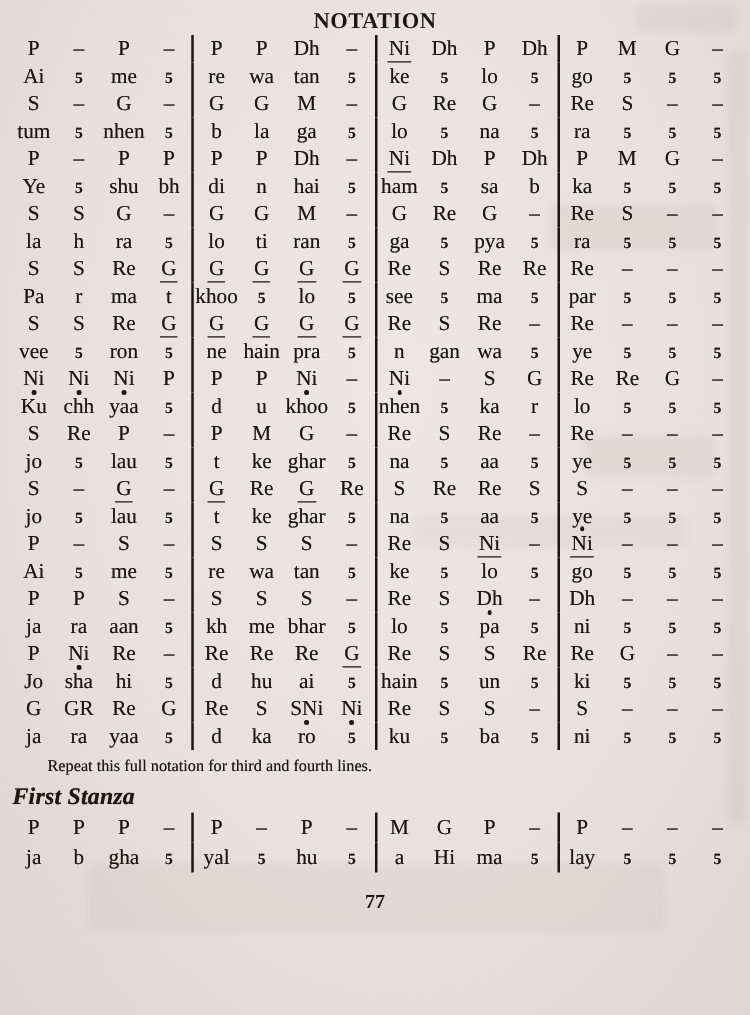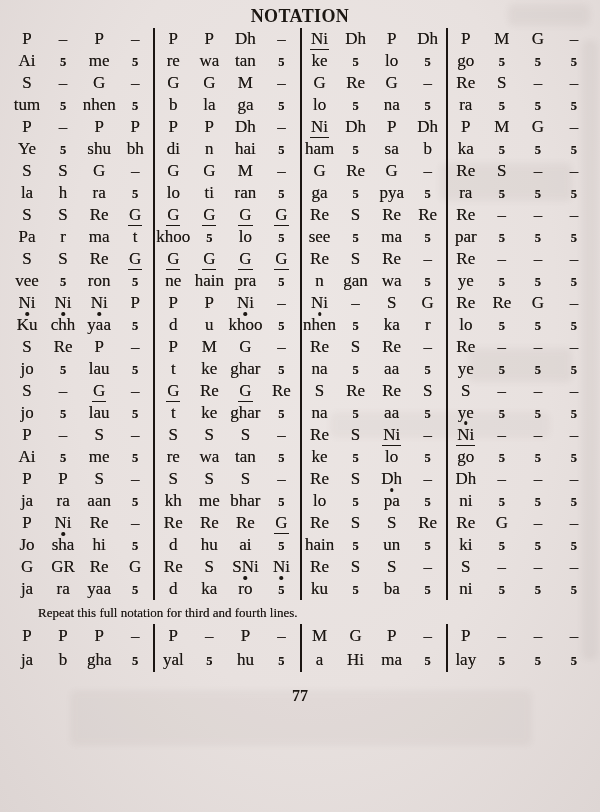--- a/index.html
+++ b/index.html
@@ -741,20 +741,21 @@
             </span>
             <span class="group">
               <span class="cell"><span class="tk">ni</span></span>
               <span class="cell"><span class="tk sus">5</span></span>
               <span class="cell"><span class="tk sus">5</span></span>
               <span class="cell"><span class="tk sus">5</span></span>
             </span>
           </div>
         </div>
         <div class="repeat-note">Repeat this full notation for third and fourth lines.</div>
+        <h2 class="section-heading">First Stanza</h2>
         <div class="score stanza">
           <div class="row">
             <span class="group">
               <span class="cell"><span class="tk">P</span></span>
               <span class="cell"><span class="tk">P</span></span>
               <span class="cell"><span class="tk">P</span></span>
               <span class="cell"><span class="tk">–</span></span>
             </span>
             <span class="group">
               <span class="cell"><span class="tk">P</span></span>

